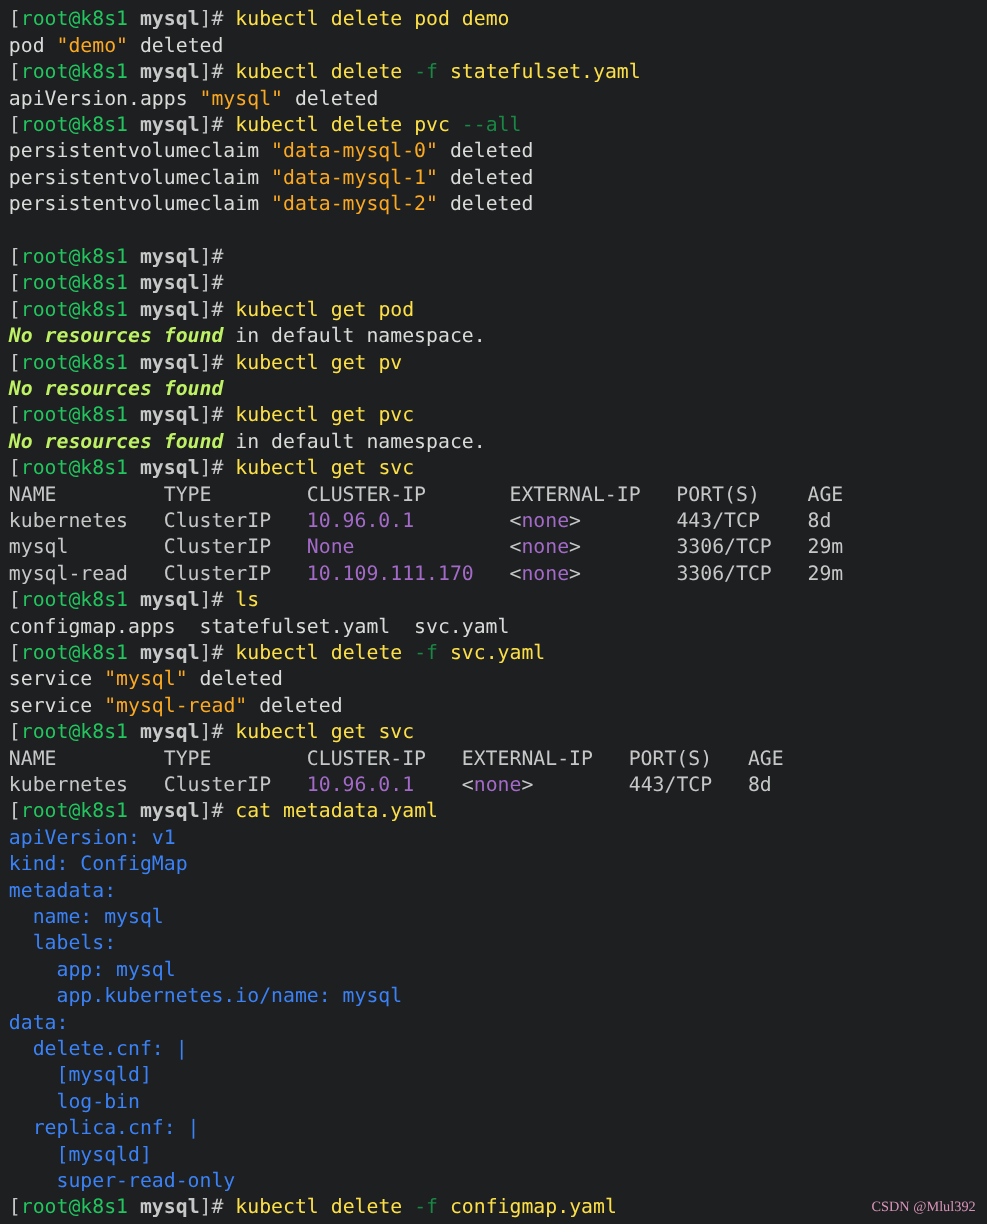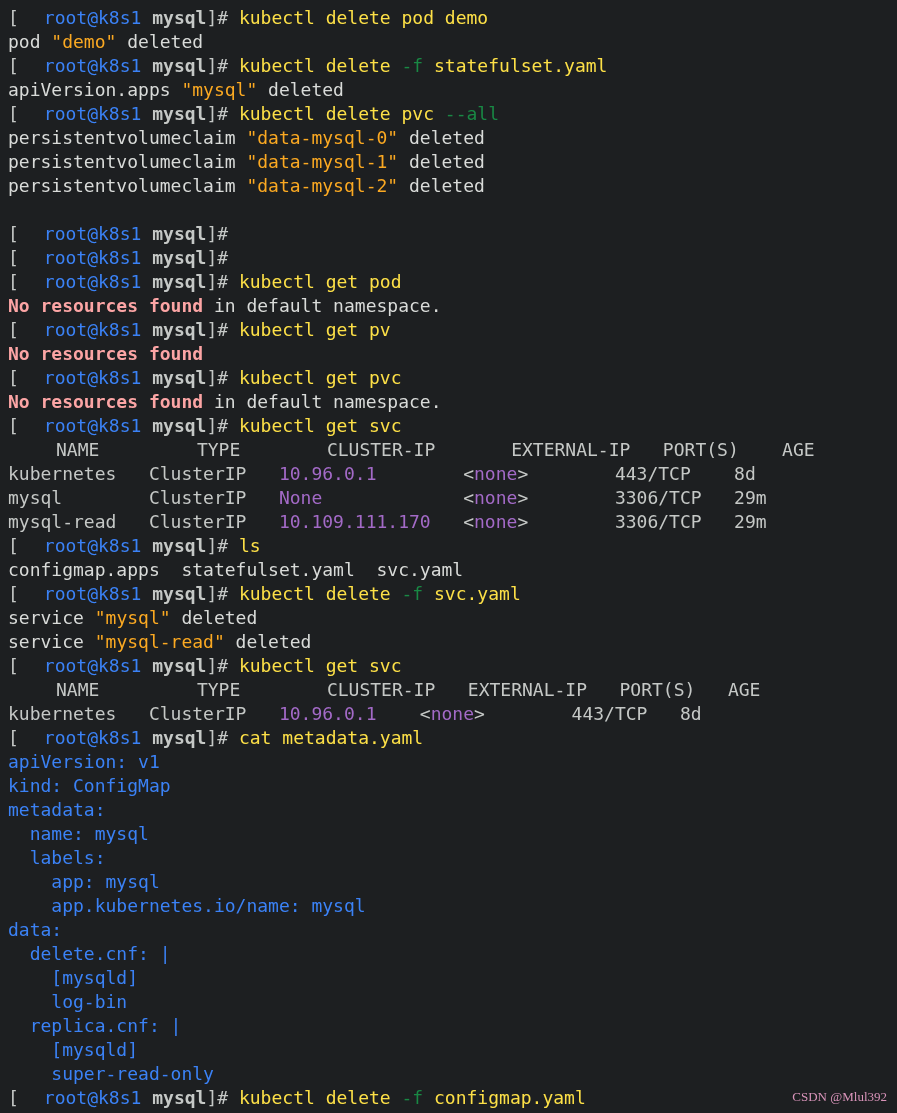--- a/index.html
+++ b/index.html
@@ -14,29 +14,29 @@
     height: 1113px;
     overflow: hidden;
   }
   pre {
     margin: 0;
     padding: 6px 8px 0 8px;
     white-space: pre;
   }
   .default { color: #d9dbd9; }
   .prompt-br { color: #c5c8c6; }      
-  .prompt-red { color: #3b82f6; margin-left: 25px; }     
+  .prompt-red { color: #22c55e; }     
   .prompt-path { color: #c5c8c6; font-weight: bold; }    
   .cmd { color: #fde047; }
   .flag { color: #198844; }           
   .quoted { color: #fba922; }         
-  .no-res  { color: #fca5a5; font-weight: 600; }
+  .no-res  { color: #bef264; font-weight: 600; font-style: italic; }
   .magenta { color: #a36ac7; }
   .none    { color: #a36ac7; }
-  .header  { color: #c5c8c6; margin-left: 48px; }
+  .header  { color: #c5c8c6; }
   .row     { color: #c5c8c6; }
   .yaml    { color: #3b82f6; }
   .watermark {
     position: fixed;
     right: 10px;
     bottom: 4px;
     font-size: 13px;
     color: #f9a8d4;
     font-family: Liberation Serif, serif;
     opacity: 0.85;

